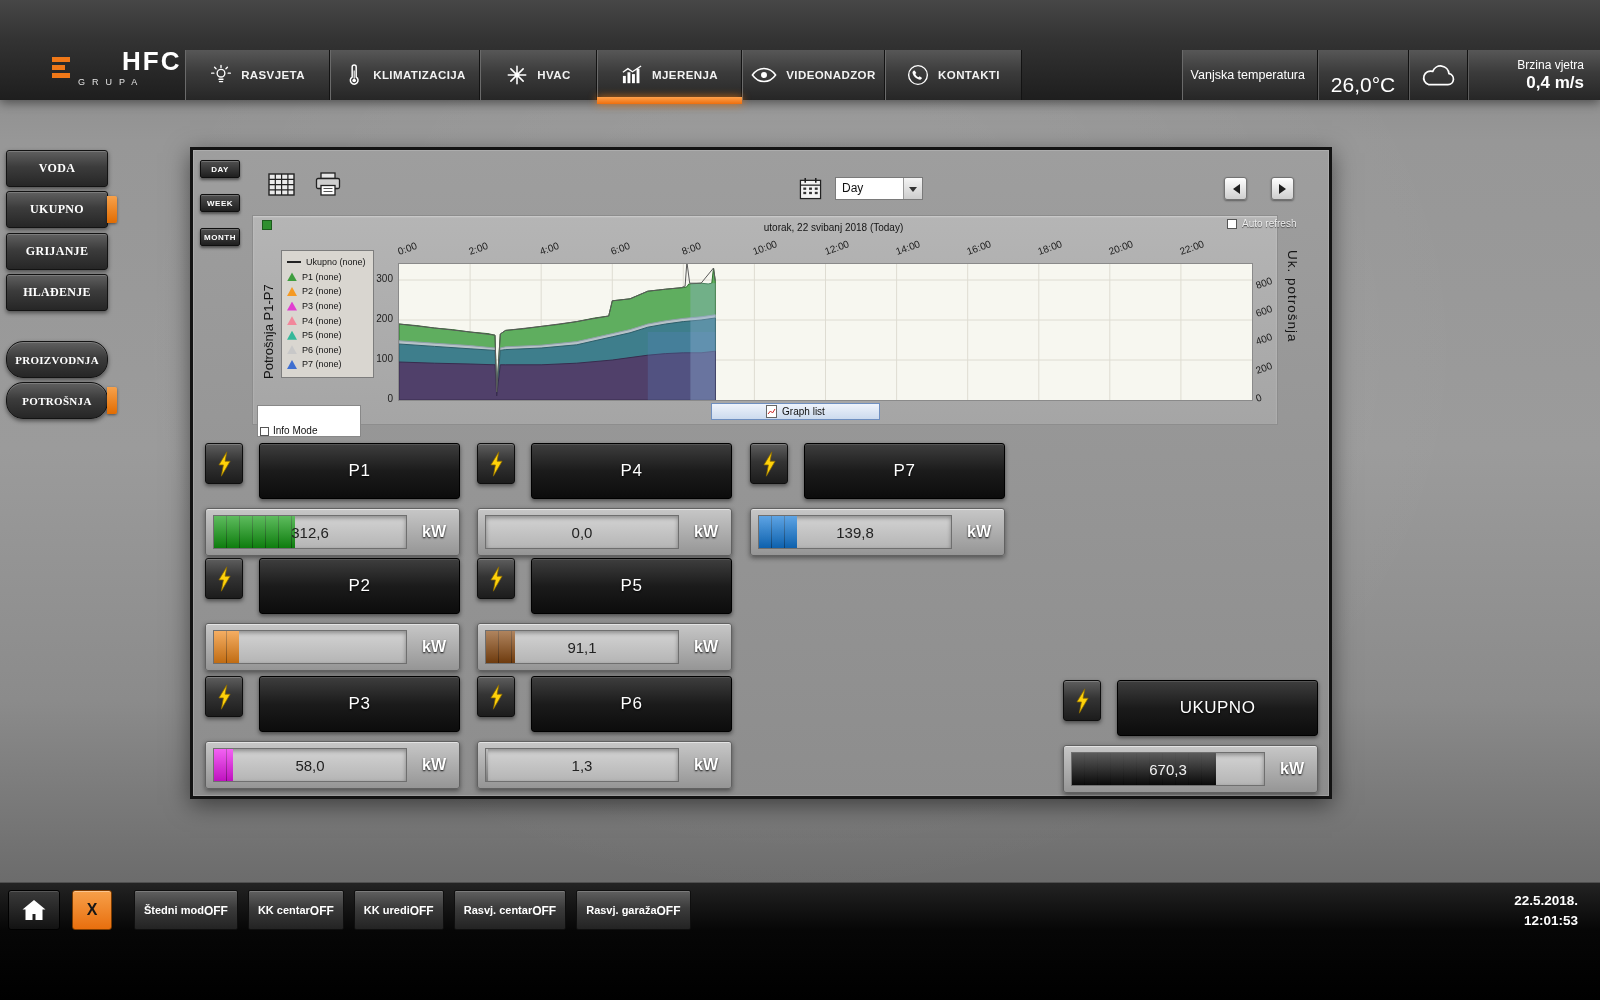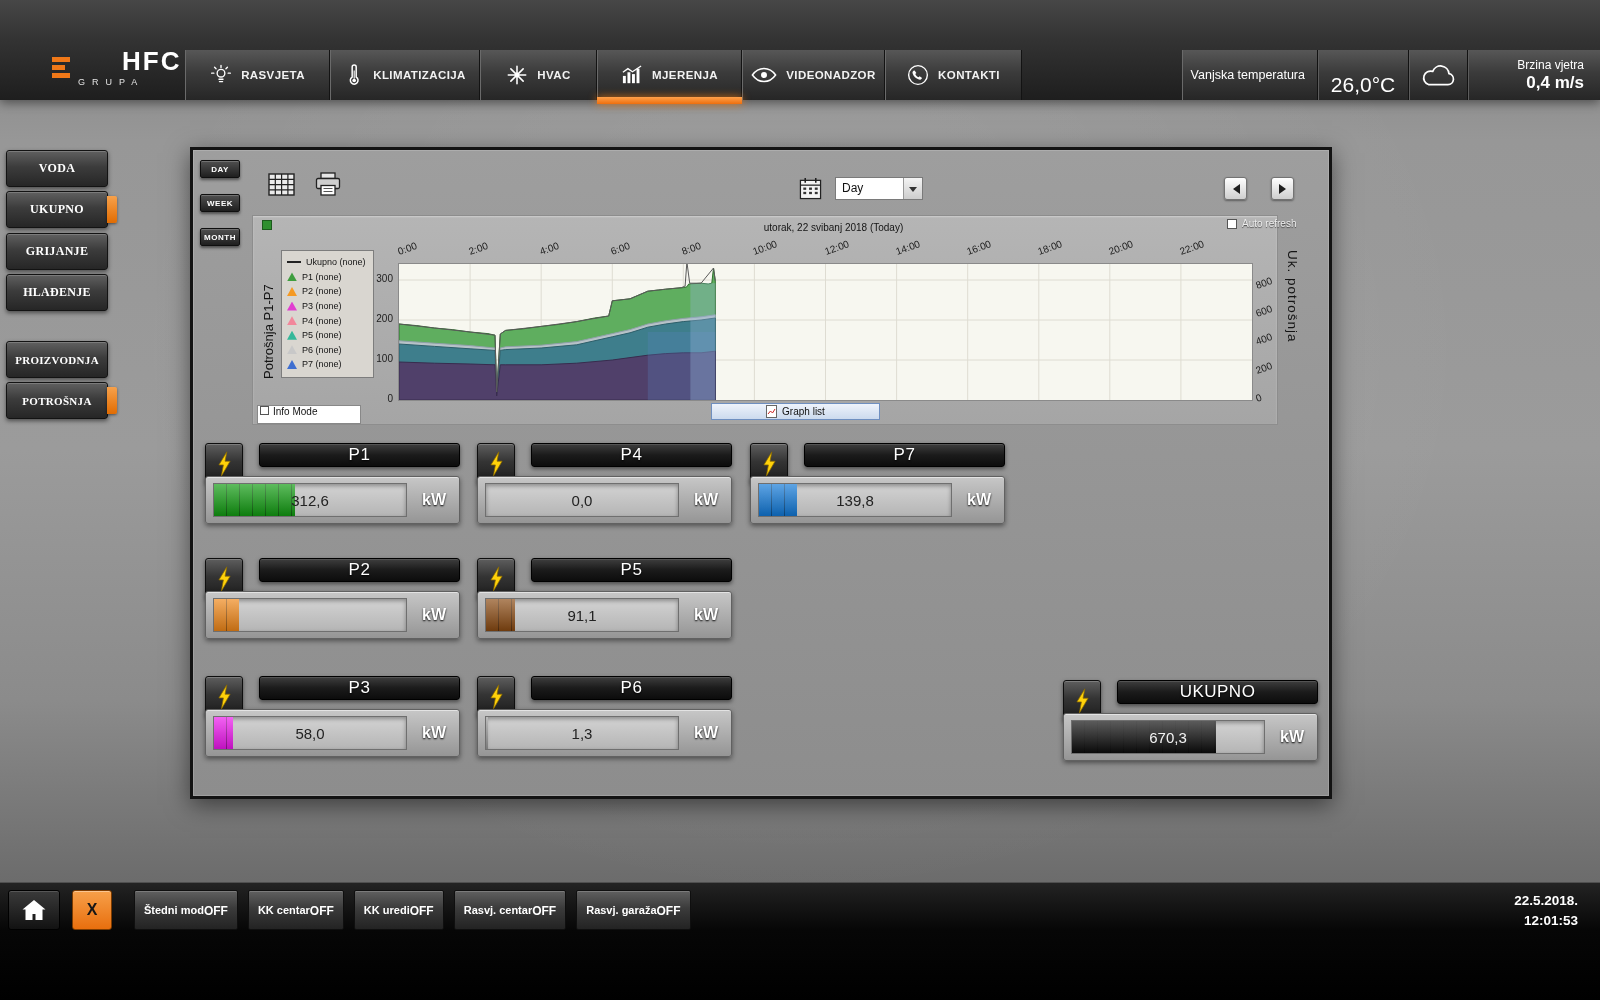--- a/index.html
+++ b/index.html
@@ -36,21 +36,21 @@
   .w-cloud{width:58px;display:flex;justify-content:center;align-items:center;}
   .w-wind{width:116px;text-align:right;padding-right:16px;color:#fff;}
   .w-wind .l1{font-size:12px;}
   .w-wind .l2{font-size:17px;font-weight:bold;margin-top:1px;}
   
   .sb{position:absolute;left:6px;width:102px;height:37px;box-sizing:border-box;cursor:pointer;
     background:linear-gradient(180deg,#606060,#3c3c3c 45%,#262626);border:1px solid #131313;border-radius:3px;
     color:#fff;font-size:12px;font-weight:bold;letter-spacing:.3px;
     display:flex;align-items:center;justify-content:center;
     box-shadow:0 2px 4px rgba(0,0,0,.5), inset 0 1px 0 rgba(255,255,255,.18);font-family:Liberation Serif, serif;}
-  .sb.small{font-size:11px;}
+  .sb.small{font-size:11px;border-radius:17px;}
   .sb.active::after{content:"";position:absolute;right:-10px;top:4px;width:10px;height:27px;
     background:linear-gradient(180deg,#f7a14b,#e16c02);border-radius:0 2px 2px 0;box-shadow:0 1px 3px rgba(0,0,0,.5);}
   
   .panel{position:absolute;left:190px;top:147px;width:1142px;height:652px;box-sizing:border-box;
     background:linear-gradient(180deg,#9e9e9e,#8d8d8d);border:3px solid #131313;
     box-shadow:0 6px 22px rgba(0,0,0,.5), inset 0 0 0 1px rgba(255,255,255,.16);}
   .pbtn{position:absolute;left:7px;width:40px;height:18px;box-sizing:border-box;cursor:pointer;
     background:linear-gradient(180deg,#505050,#1f1f1f);border:1px solid #0f0f0f;border-radius:2px;
     color:#fff;font-size:8px;font-weight:bold;letter-spacing:.5px;display:flex;align-items:center;justify-content:center;
     box-shadow:0 2px 3px rgba(0,0,0,.5), inset 0 1px 0 rgba(255,255,255,.2);}
@@ -83,32 +83,32 @@
     display:flex;align-items:center;justify-content:center;}
   .legend{position:absolute;left:28px;top:34px;width:93px;height:128px;box-sizing:border-box;
     background:#d9d6d0;border:1px solid #7d7d7d;padding:4px 5px;}
   .lg-row{display:flex;align-items:center;gap:5px;height:14.6px;}
   .lg-line{width:14px;height:2px;flex:0 0 auto;}
   .lg-tri{width:10px;height:9px;clip-path:polygon(50% 0,0 100%,100% 100%);flex:0 0 auto;}
   .lg-label{font-size:9px;color:#141414;white-space:nowrap;}
   #x-ticks span{position:absolute;font-size:10px;color:#1c1c1c;transform:rotate(-20deg);transform-origin:left bottom;}
   #left-ticks span{position:absolute;left:98px;width:42px;text-align:right;font-size:10px;color:#1c1c1c;}
   #right-ticks span{position:absolute;left:1005px;font-size:10px;color:#1c1c1c;transform:rotate(-20deg);transform-origin:left bottom;}
-  .info-mode{position:absolute;left:4px;top:189px;width:104px;height:19px;box-sizing:border-box;
-    background:#fff;border:1px solid #888;display:flex;align-items:flex-start;gap:4px;padding:0 2px;}
+  .info-mode{position:absolute;left:4px;top:189px;width:104px;height:32px;box-sizing:border-box;
+    background:#fff;border:1px solid #888;display:flex;align-items:flex-end;gap:4px;padding:0 2px;}
   .info-mode .cbx{width:9px;height:9px;}
   .info-mode span{font-size:10px;color:#111;}
   .graph-list{position:absolute;left:458px;top:187px;width:169px;height:17px;box-sizing:border-box;cursor:pointer;
     background:linear-gradient(180deg,#eef3fb,#ccdaee);border:1px solid #6f8fc0;
     display:flex;align-items:center;justify-content:center;gap:5px;font-size:10px;color:#111;}
   .axis-right{position:absolute;left:1092px;top:100px;height:220px;writing-mode:vertical-rl;
     font-size:13.5px;color:#141414;letter-spacing:1px;display:flex;align-items:center;}
   
   .meter{position:absolute;width:255px;}
-  .m-head{display:flex;height:24px;gap:8px;}
+  .m-head{display:flex;height:56px;gap:8px;}
   .bolt{width:38px;height:41px;box-sizing:border-box;cursor:pointer;flex:0 0 auto;
     background:linear-gradient(180deg,#5e5e5e,#343434 45%,#1c1c1c);border:1px solid #0e0e0e;border-radius:3px;
     display:flex;align-items:center;justify-content:center;
     box-shadow:0 2px 4px rgba(0,0,0,.5), inset 0 1px 0 rgba(255,255,255,.2);}
   .m-name{flex:1;margin-left:8px;box-sizing:border-box;cursor:pointer;
     background:linear-gradient(180deg,#3e3e3e,#1b1b1b 50%,#0c0c0c);border:1px solid #000;border-radius:3px;
     color:#fff;font-size:17px;letter-spacing:.5px;display:flex;align-items:center;justify-content:center;
     box-shadow:0 2px 4px rgba(0,0,0,.5), inset 0 1px 0 rgba(255,255,255,.12);text-shadow:0 1px 2px #000;}
   .m-gauge{position:relative;margin-top:9px;height:48px;box-sizing:border-box;
     background:linear-gradient(180deg,#c7c7c7,#959595);border:1px solid #616161;border-radius:3px;

